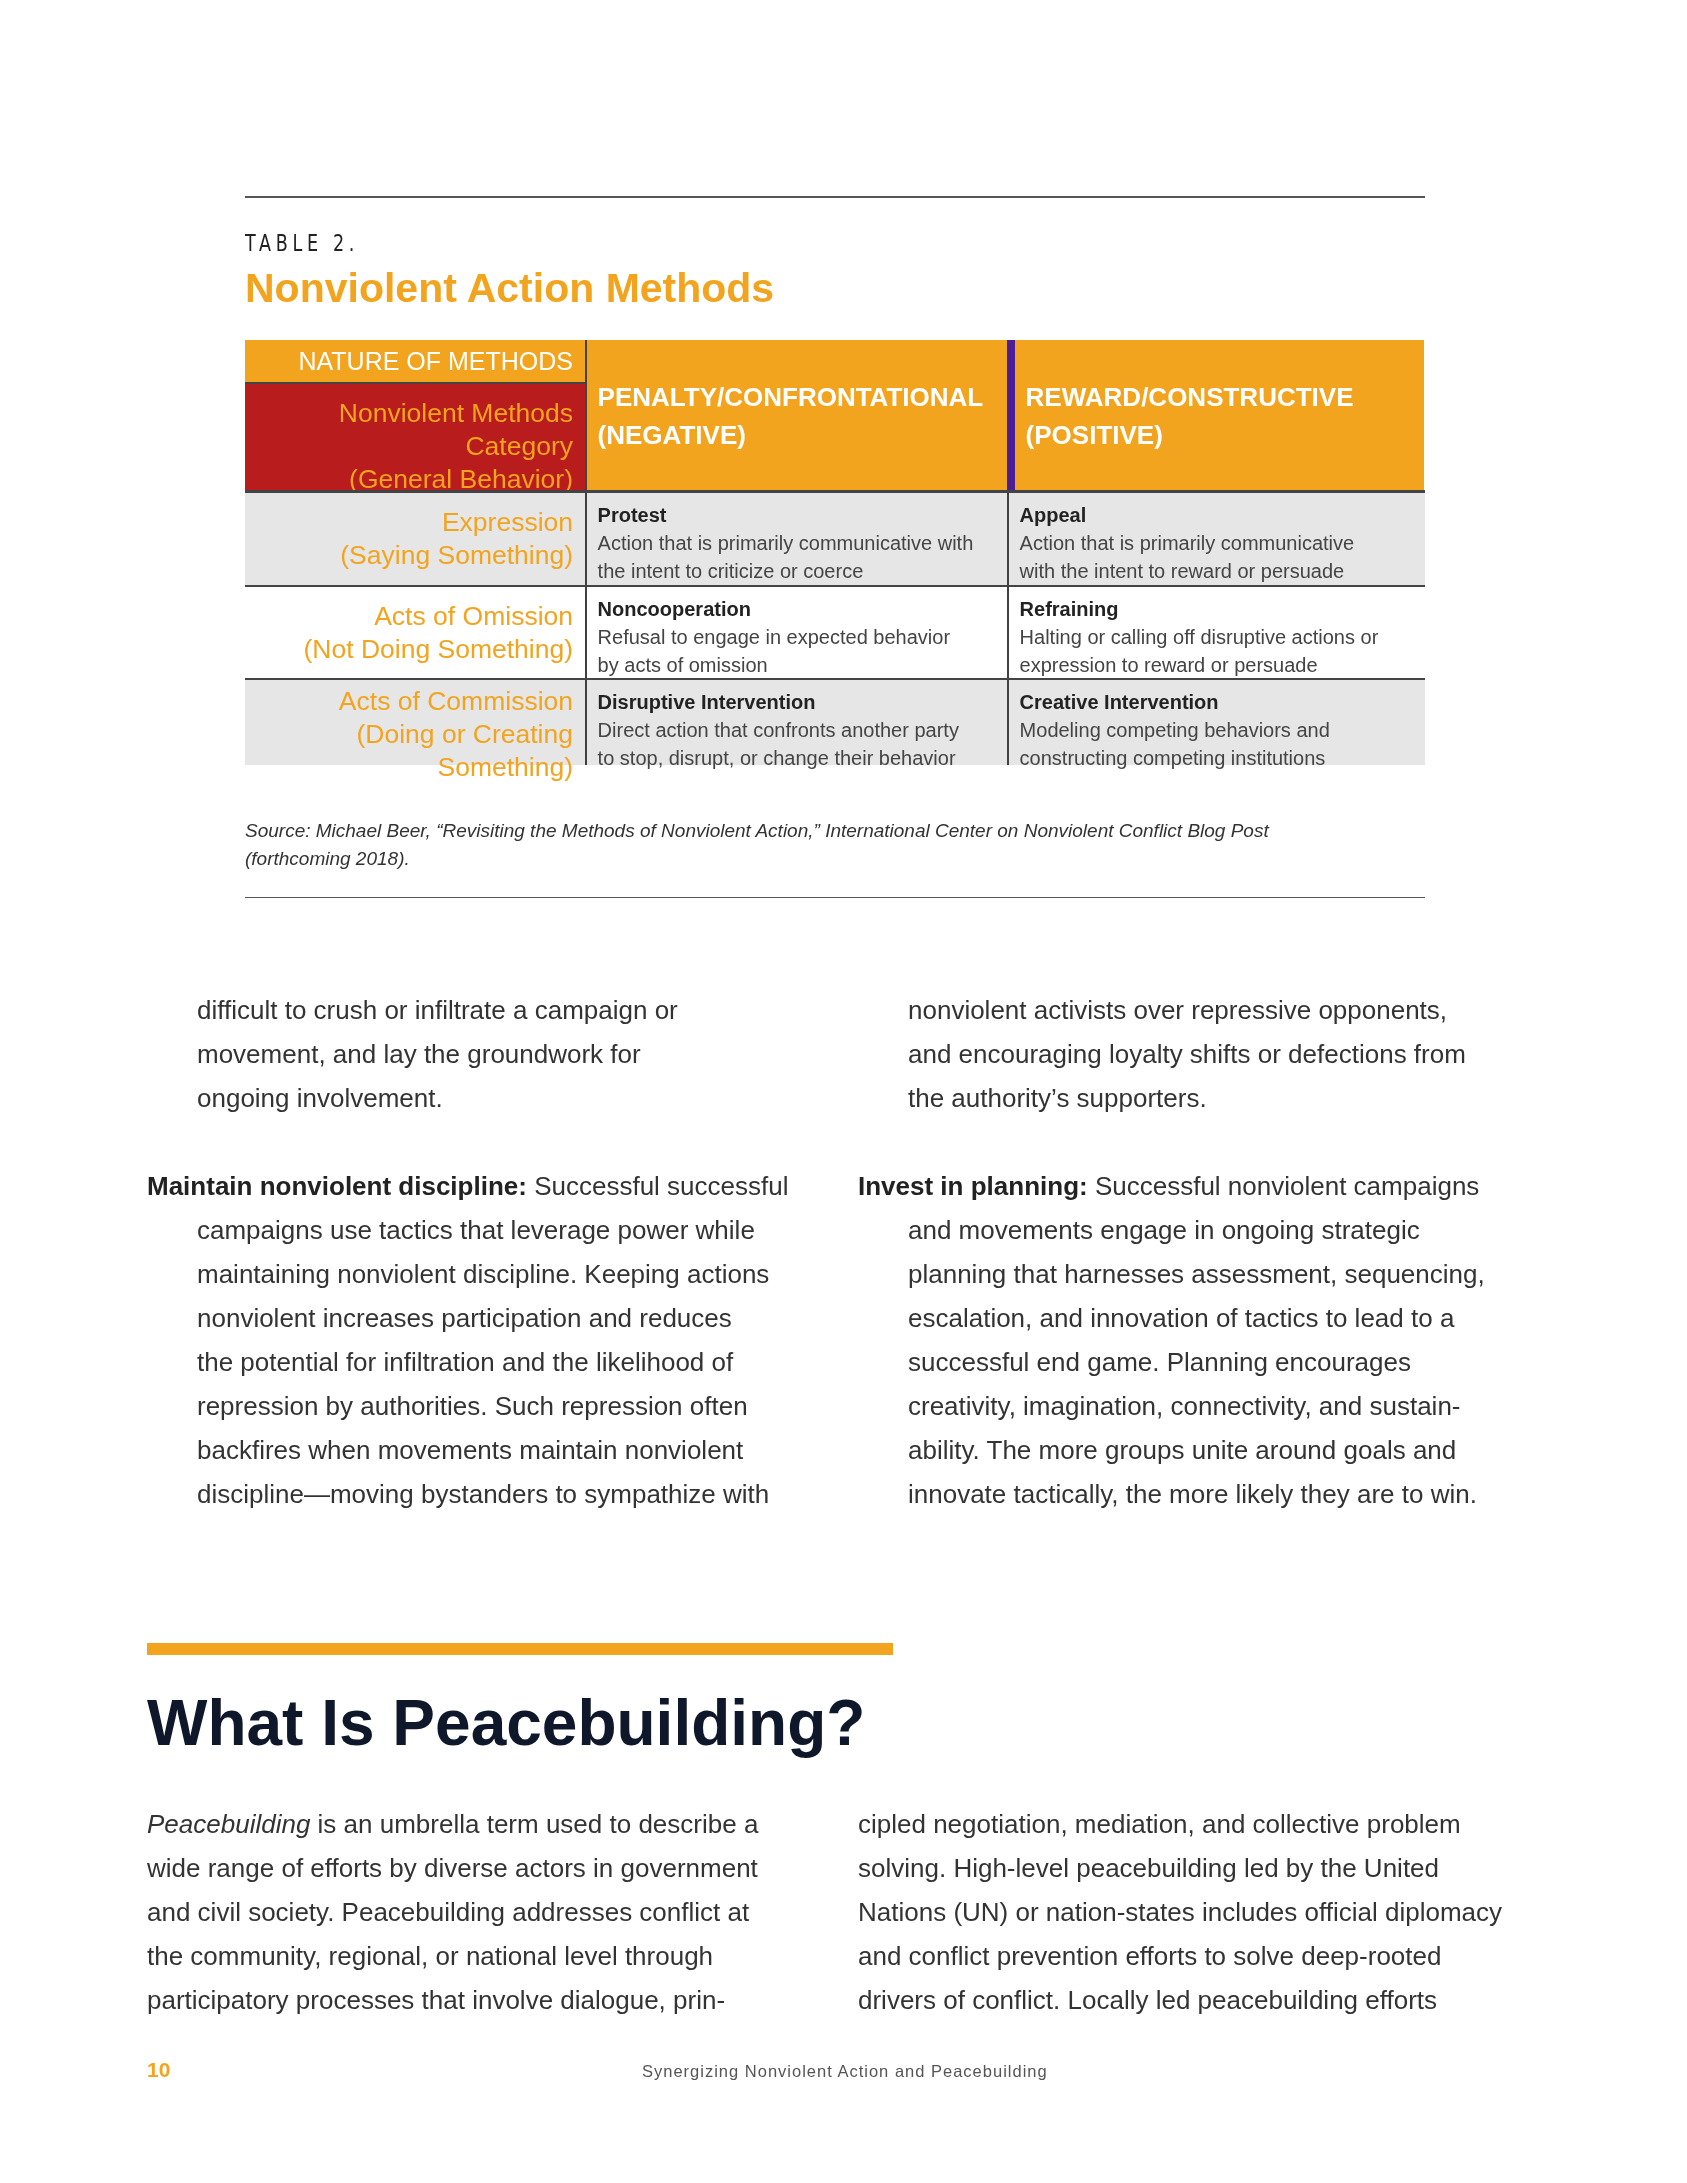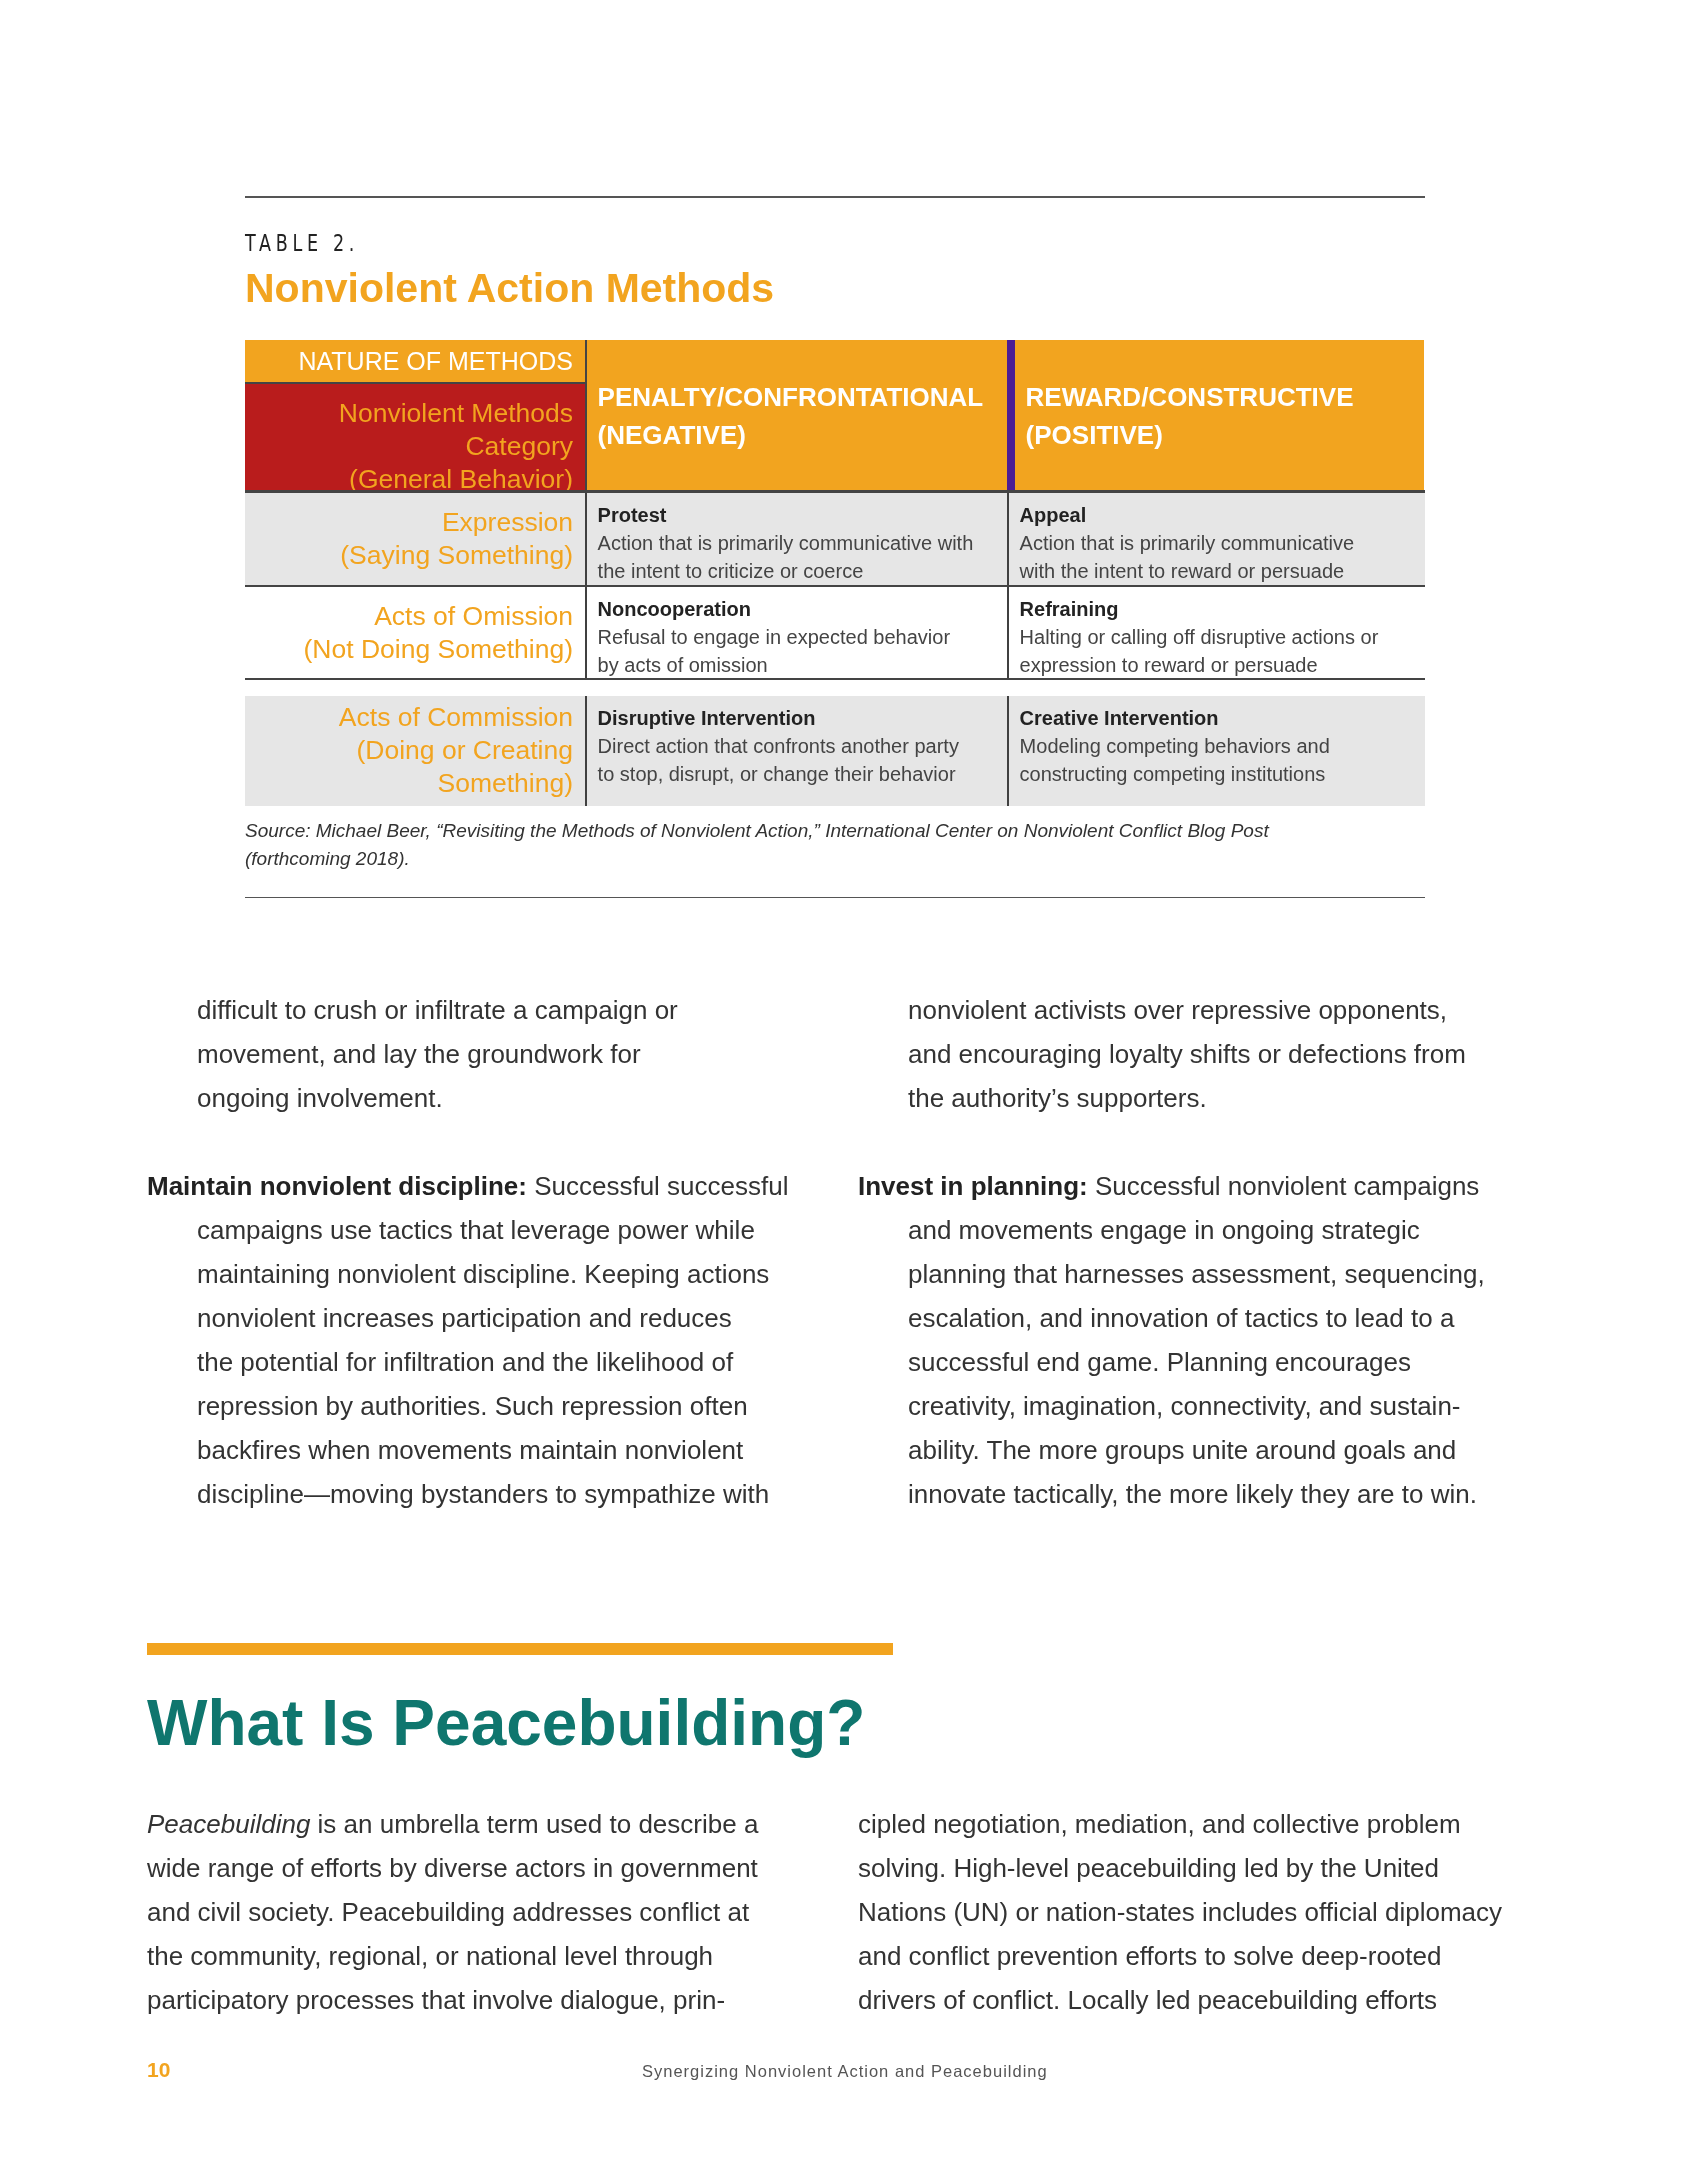--- a/index.html
+++ b/index.html
@@ -41,21 +41,21 @@
 
   .source { left: 245px; top: 817px; width: 1184px; font-size: 19px; font-style: italic; color: #333; line-height: 28px; }
 
   .body-text { font-size: 26px; color: #333; line-height: 44px; }
   .para { position: absolute; width: 662px; }
   .para .indent { padding-left: 50px; display: block; }
   .para .lead { font-weight: bold; color: #222; }
   .line { display: block; white-space: nowrap; }
 
   .orange-bar { position: absolute; left: 147px; top: 1643px; width: 746px; height: 12px; background: #f2a41f; }
-  .section-title { left: 147px; top: 1686px; font-size: 64px; font-weight: bold; color: #0f766e; }
+  .section-title { left: 147px; top: 1686px; font-size: 64px; font-weight: bold; color: #0f172a; }
 
   .footer-page { left: 147px; top: 2058px; font-size: 21px; font-weight: bold; color: #f2a41f; }
   .footer-title { left: 642px; top: 2062px; font-size: 16.5px; letter-spacing: 1px; color: #555; }
 </style>
 </head>
 <body>
 
 <div class="rule" style="left:245px; top:196px; width:1180px;"></div>
 <div class="abs table-label">TABLE 2.</div>
 <div class="abs table-title">Nonviolent Action Methods</div>
@@ -114,21 +114,21 @@
     </div>
     <div class="row-cell c2">
       <div class="cell-title">Noncooperation</div>
       <div class="cell-desc">
         <span class="line">Refusal to engage in expected behavior</span>
         <span class="line">by acts of omission</span>
       </div>
     </div>
   </div>
 
-  <div class="row shaded last" style="top:340px; height:110px;margin-top:16px;">
+  <div class="row shaded last" style="top:340px; height:85px;">
     <div class="row-cat" style="padding-top:5.3px;">
       <span class="line">Acts of Commission</span>
       <span class="line">(Doing or Creating</span>
       <span class="line">Something)</span>
     </div>
     <div class="row-cell c2">
       <div class="cell-title">Disruptive Intervention</div>
       <div class="cell-desc">
         <span class="line">Direct action that confronts another party</span>
         <span class="line">to stop, disrupt, or change their behavior</span>

